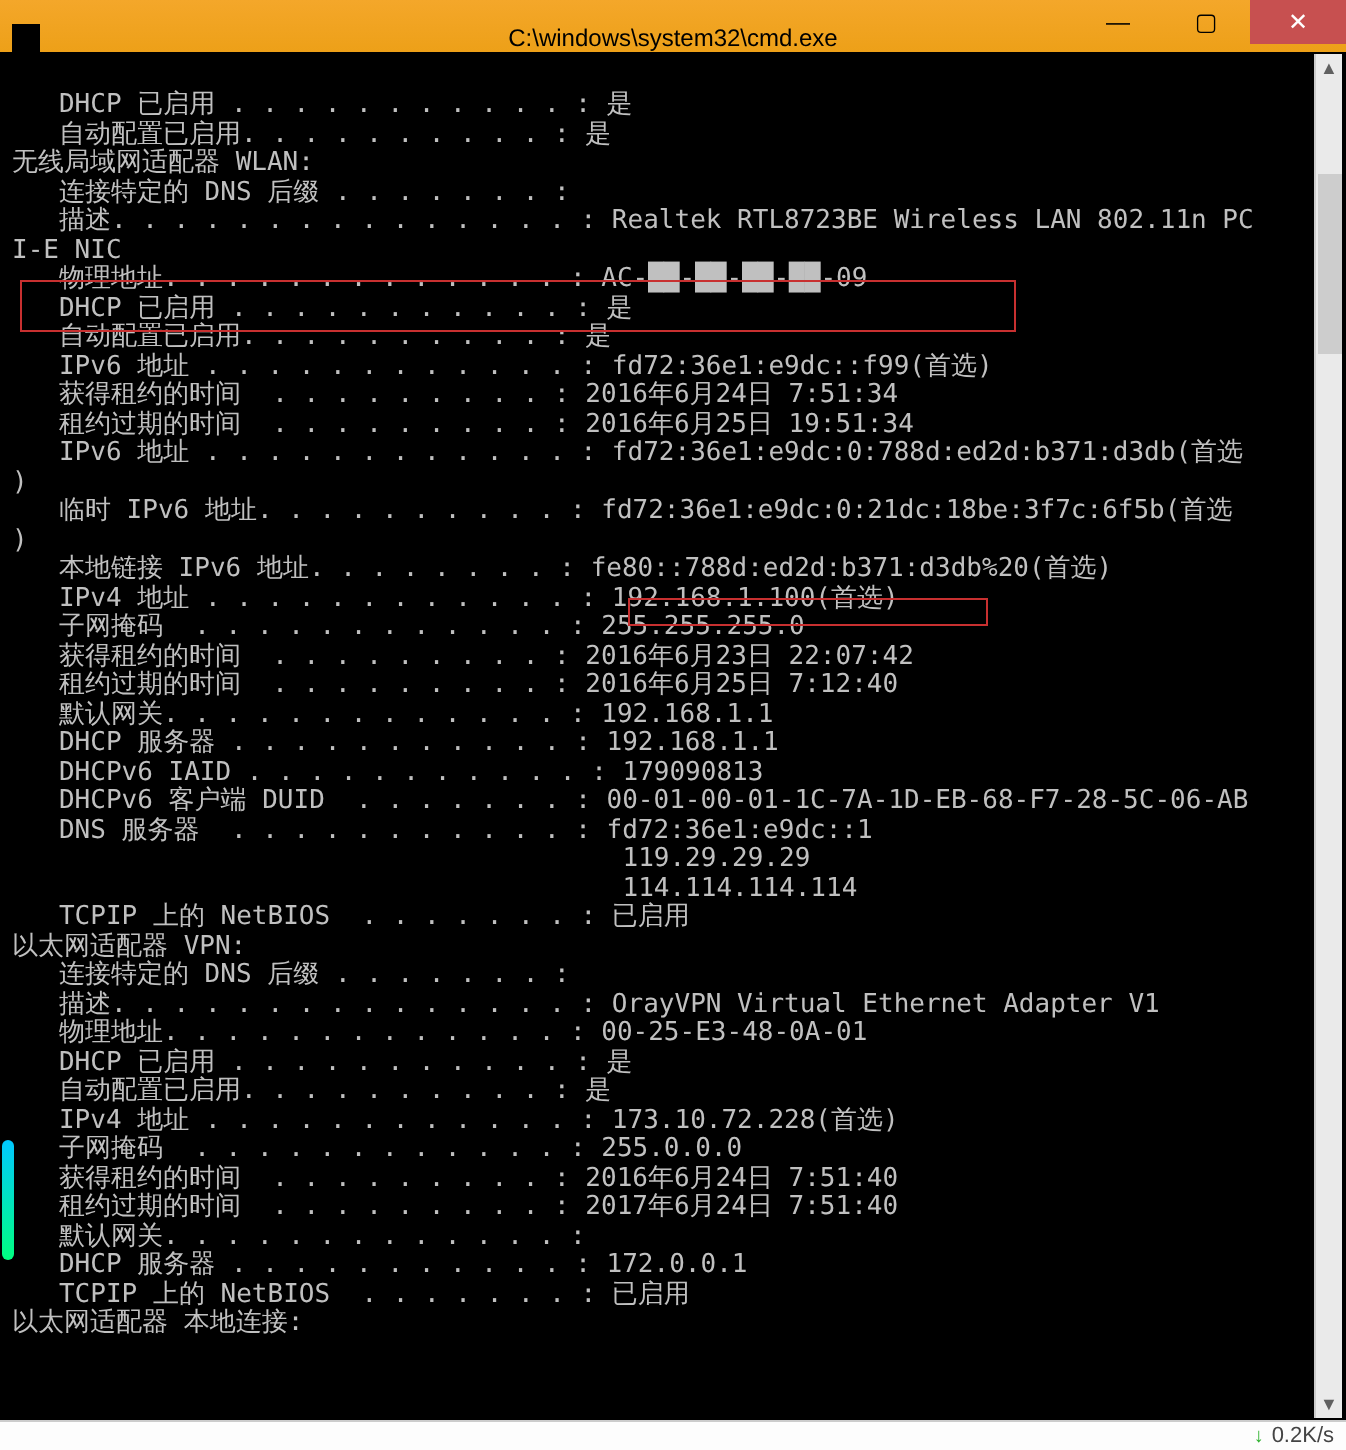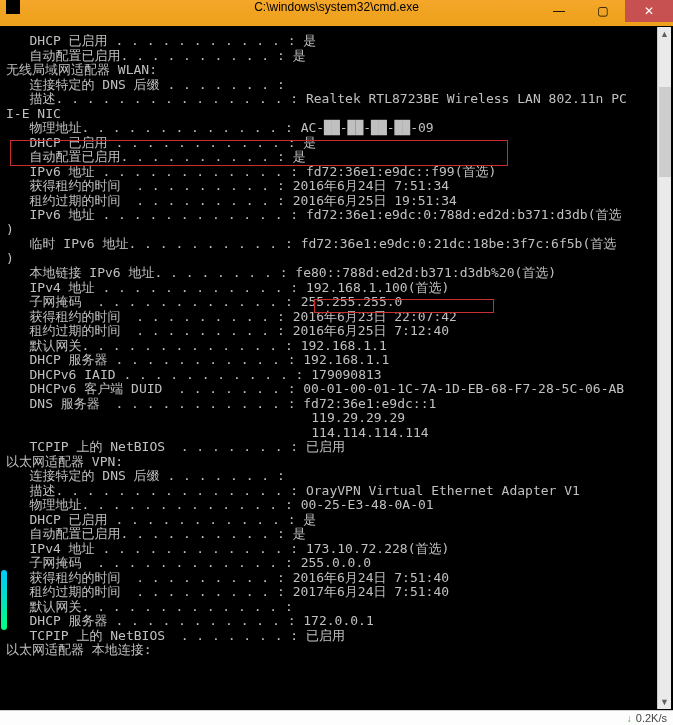--- a/index.html
+++ b/index.html
@@ -9,21 +9,21 @@
     font-family: "Microsoft YaHei", Arial, sans-serif;
     font-size: 12px;
     background: #f0f0f0;
     overflow: hidden;
     position: relative;
   }
   .titlebar {
     height: 26px;
     background: linear-gradient(#f4a72a, #eda018);
     display: flex;
-    align-items: flex-start;
+    align-items: flex-end;
     position: relative;
     gap: 40px;
   }
   .title-icon {
     margin-left: 6px;
     width: 14px; height: 14px;
     background: #000;
     display: inline-block;
   }
   .title-text {
@@ -48,21 +48,21 @@
     font-size: 12px;
     cursor: pointer;
   }
   .win-btn.close { background: #c75050; color: #fff; width: 48px; }
   .terminal {
     background: #000;
     color: #c0c0c0;
     font-family: "NSimSun", "SimSun", "Consolas", monospace;
     font-size: 13px;
     line-height: 14.5px;
-    padding: 8px 6px;
+    padding: 20px 6px;
     height: 684px;
     overflow: hidden;
     position: relative;
     white-space: pre;
   }
   .scrollbar {
     position: absolute;
     right: 2px;
     top: 27px;
     width: 14px;

